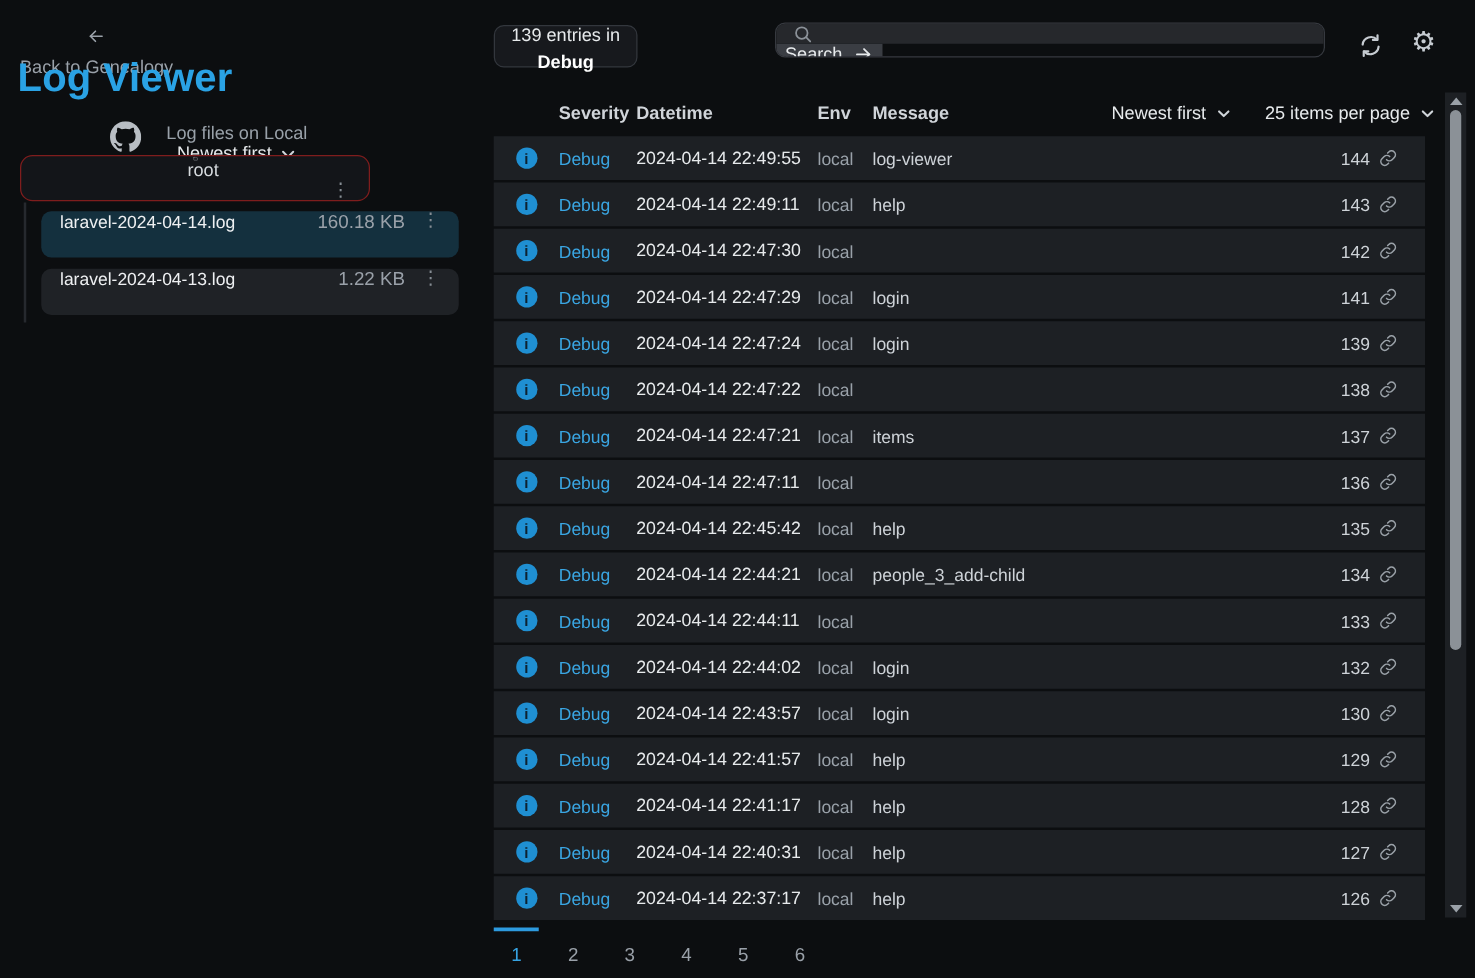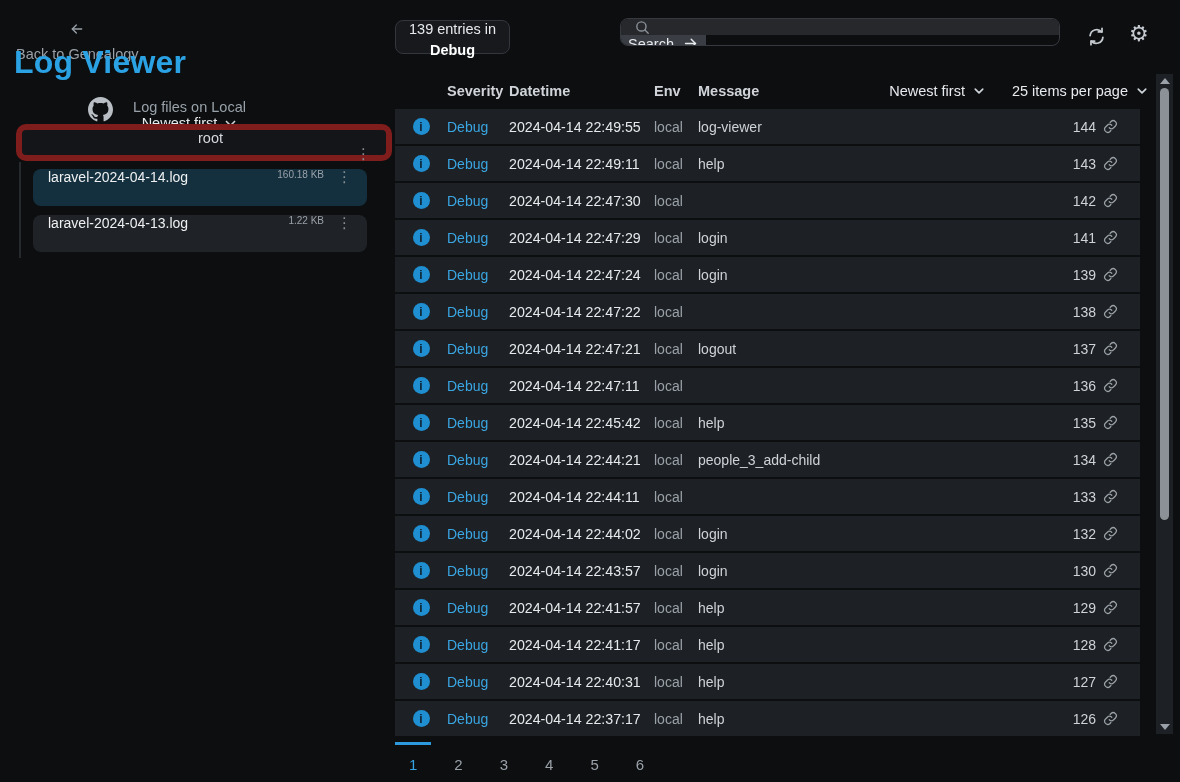--- a/index.html
+++ b/index.html
@@ -17,30 +17,30 @@
 
   
   .back-link { left:16px; top:21px; display:flex; align-items:center; gap:9px; color:#9aa1a9; font-size:14.5px; cursor:pointer; }
   .app-title-row { left:14px; top:44px; display:flex; align-items:center; gap:16px; }
   .app-title { font-size:32px; font-weight:bold; color:#2aa2e4; letter-spacing:0.2px; }
   .gh-icon { color:#b9bec4; }
   .files-header { left:16px; top:99px; width:347px; display:flex; justify-content:space-between; align-items:center; }
   .files-header-label { color:#99a1a9; font-size:14.5px; }
   .sort-dd { display:flex; align-items:center; gap:7px; color:#e7eaec; font-size:14.5px; cursor:pointer; }
   .chev { color:#cfd4d9; }
-  .folder-item { left:16px; top:124px; width:376px; height:37px; border:6px solid #7f1d1d; border-radius:10px; background:#131519; display:flex; align-items:center; padding:0 15px; cursor:pointer; }
+  .folder-item { left:16px; top:124px; width:280px; height:37px; border:1px solid #7f1d1d; border-radius:10px; background:#131519; display:flex; align-items:center; padding:0 15px; cursor:pointer; }
   .folder-name { margin-left:13px; color:#d5d9dd; font-size:14.5px; }
   .kebab { margin-left:auto; color:#868d94; font-size:15px; letter-spacing:0; cursor:pointer; line-height:1; }
   .folder-ic { color:#aab0b6; }
   .tree-line { left:19px; top:162px; width:2px; height:96px; background:#26292e; }
   .file-list { left:33px; top:169px; width:334px; display:flex; flex-direction:column; gap:9px; }
   .file-item { height:37px; border-radius:8px; background:#1f2226; display:flex; padding:0 15px; cursor:pointer; }
   .file-item.selected { background:#14303e; }
   .file-name { color:#eef0f2; font-size:14px; }
-  .file-size { margin-left:auto; color:#9aa1a9; font-size:10px; }
+  .file-size { margin-left:auto; color:#9aa1a9; font-size:15px; }
   .file-item .kebab { margin-left:13px; }
 
   
   .entries-btn { left:395px; top:20px; height:34px; border:1px solid #33373d; border-radius:8px; background:#17191d; display:flex; align-items:center; padding:0 13px; gap:5px; cursor:pointer; font-size:14.5px; }
   .entries-level { font-weight:bold; color:#ffffff; }
   .entries-btn .chev { margin-left:7px; }
   .search-group { left:620px; top:18px; width:440px; height:28px; display:flex; border-radius:8px; overflow:hidden; border:1px solid #36393f; }
   .search-input-wrap { flex:1; background:#26282c; position:relative; display:flex; align-items:center; }
   .search-input-wrap .mag { position:absolute; left:13px; color:#8b9198; }
   .search-input { width:100%; height:100%; background:transparent; border:none; outline:none; color:#e7eaec; font-size:14.5px; padding:0 10px 0 40px; font-family:inherit; }
@@ -296,21 +296,21 @@
       </span>
     </div>
 
     <div class="row grid-cols">
       <span class="icon-cell">
         <span class="info-icon">i</span>
       </span>
       <span class="sev">Debug</span>
       <span class="dt">2024-04-14 22:47:21</span>
       <span class="env">local</span>
-      <span class="msg">logout</span>
+      <span class="msg">items</span>
       <span class="meta">
         <span class="idx">137</span>
         <svg class="link-icon" width="15" height="15" viewBox="0 0 24 24" fill="none" stroke="currentColor" stroke-width="2" stroke-linecap="round" stroke-linejoin="round">
           <path d="M10 14a5 5 0 0 0 7.07 0l2.83-2.83a5 5 0 0 0-7.07-7.07l-1.4 1.4"></path>
           <path d="M14 10a5 5 0 0 0-7.07 0l-2.83 2.83a5 5 0 0 0 7.07 7.07l1.4-1.4"></path>
         </svg>
       </span>
     </div>
 
     <div class="row grid-cols">

